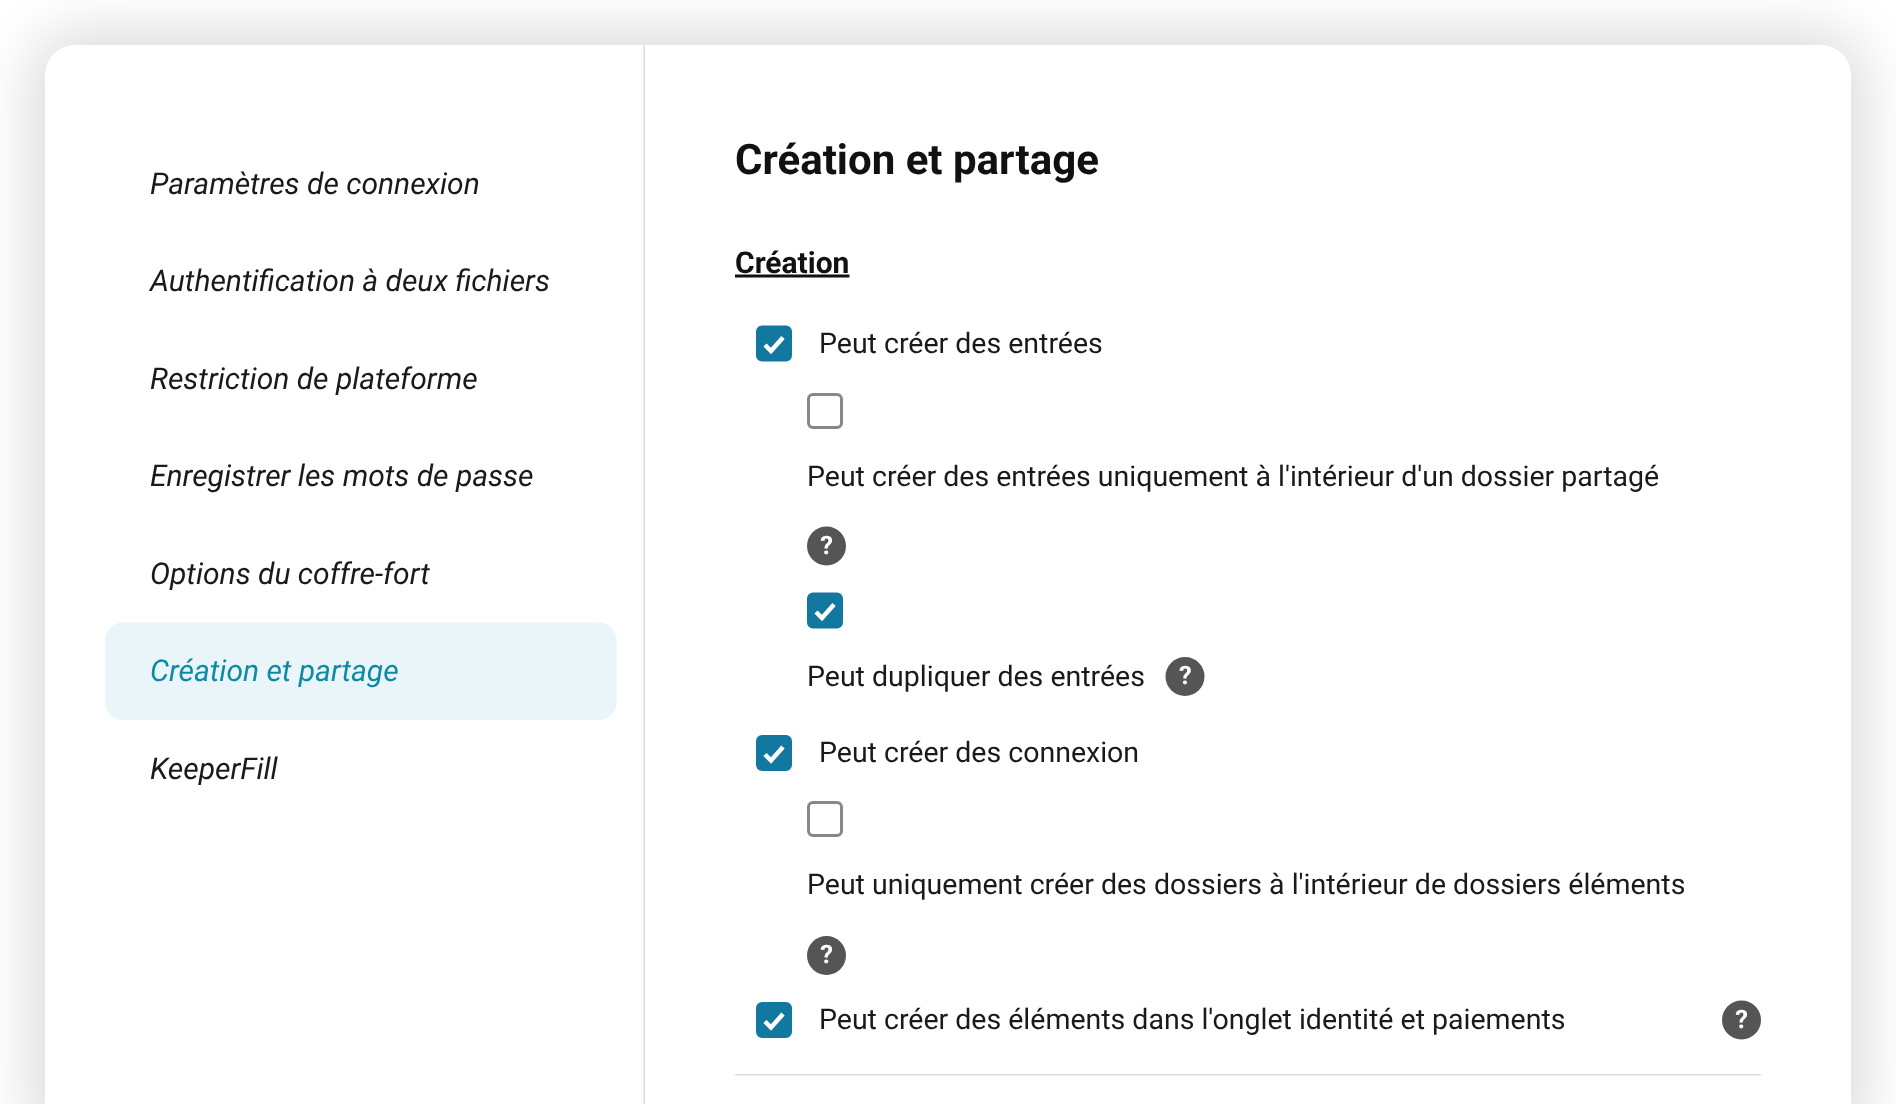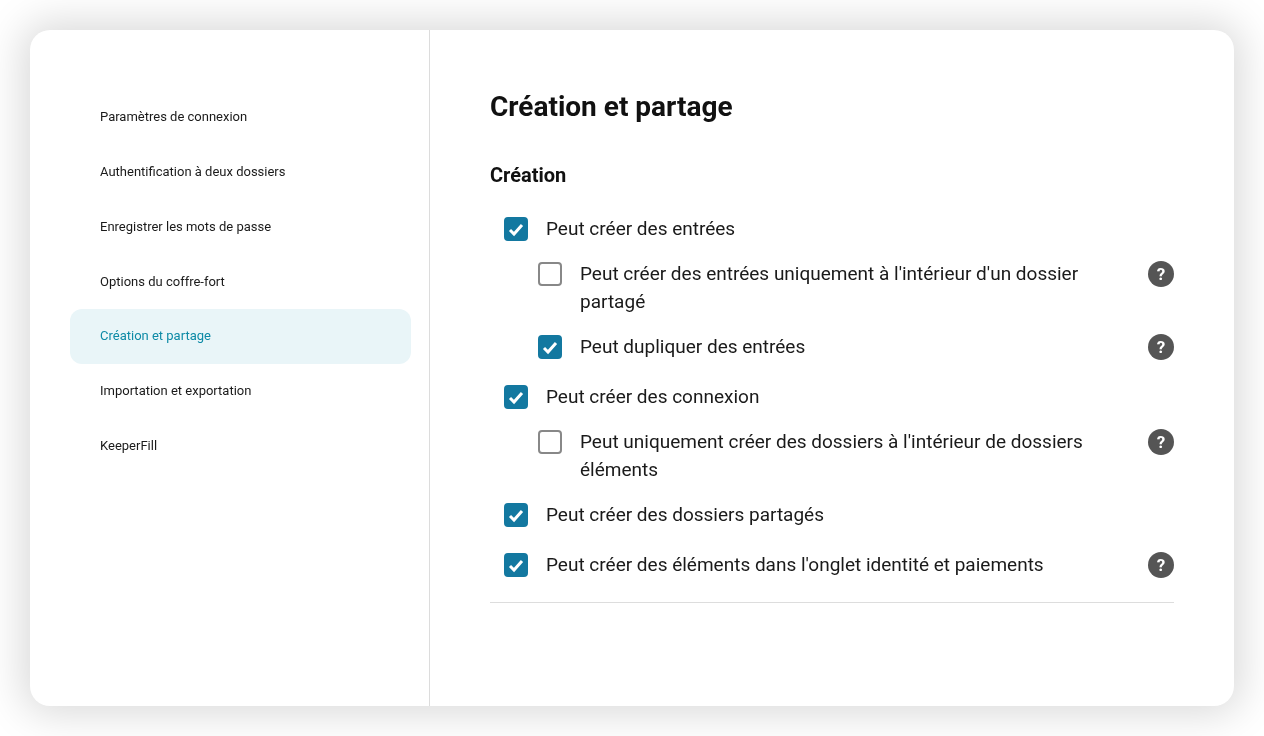--- a/index.html
+++ b/index.html
@@ -21,56 +21,59 @@
       min-height: 676px;
     }
     .sidebar {
       width: 400px;
       padding: 60px 0 60px 40px;
       border-right: 1px solid #dcdcdc;
       flex-shrink: 0;
     }
     .sidebar-item {
       padding: 18px 30px 18px 30px;
-      font-size: 13px;
+      font-size: 20px;
       color: #1a1a1a;
       line-height: 1.45;
       cursor: pointer;
       border-radius: 12px;
       margin-right: 18px;
+      font-style: italic;
     }
     .sidebar-item.active {
       background: #e9f5f8;
       color: #0d8aa6;
     }
     .content {
       flex: 1;
       padding: 60px 60px 40px 60px;
     }
     .page-title {
       font-size: 28px;
       font-weight: 700;
       color: #111;
       margin-bottom: 40px;
     }
     .section-title {
       font-size: 20px;
       font-weight: 700;
       color: #111;
       margin-bottom: 28px;
+      text-decoration: underline;
     }
     .option-row {
       display: flex;
       align-items: flex-start;
       gap: 18px;
       margin-bottom: 16px;
       padding-left: 14px;
     }
     .option-row.indented {
       padding-left: 48px;
+      flex-direction: column;
     }
     .option-row .label-area {
       flex: 1;
       display: flex;
       align-items: flex-start;
       gap: 14px;
     }
     .checkbox {
       width: 24px;
       height: 24px;
@@ -126,25 +129,25 @@
       margin-top: 22px;
     }
   </style>
 </head>
 <body>
 
 <div class="panel">
 
   <nav class="sidebar">
     <div class="sidebar-item">Paramètres de connexion</div>
-    <div class="sidebar-item">Authentification à deux dossiers</div>
+    <div class="sidebar-item">Authentification à deux fichiers</div>
+    <div class="sidebar-item">Restriction de plateforme</div>
     <div class="sidebar-item">Enregistrer les mots de passe</div>
     <div class="sidebar-item">Options du coffre-fort</div>
     <div class="sidebar-item active">Création et partage</div>
-    <div class="sidebar-item">Importation et exportation</div>
     <div class="sidebar-item">KeeperFill</div>
   </nav>
 
   <main class="content">
     <h1 class="page-title">Création et partage</h1>
     <h2 class="section-title">Création</h2>
 
     <div class="option-row">
       <div class="checkbox checked">
         <svg viewBox="0 0 16 16">
@@ -192,30 +195,20 @@
     <div class="option-row indented">
       <div class="checkbox">
         
       </div>
       <div class="label-area">
         <span class="option-label">Peut uniquement créer des dossiers à l'intérieur de dossiers éléments</span>
       </div>
       <div class="help-icon">?</div>
     </div>
 
-    <div class="option-row group-gap">
-      <div class="checkbox checked">
-        <svg viewBox="0 0 16 16">
-            <polyline points="2,9 6,13 14,4"></polyline>
-          </svg>
-      </div>
-      <div class="label-area">
-        <span class="option-label">Peut créer des dossiers partagés</span>
-      </div>
-    </div>
 
     <div class="option-row group-gap">
       <div class="checkbox checked">
         <svg viewBox="0 0 16 16">
             <polyline points="2,9 6,13 14,4"></polyline>
           </svg>
       </div>
       <div class="label-area">
         <span class="option-label">Peut créer des éléments dans l'onglet identité et paiements</span>
         <div class="help-icon">?</div>

